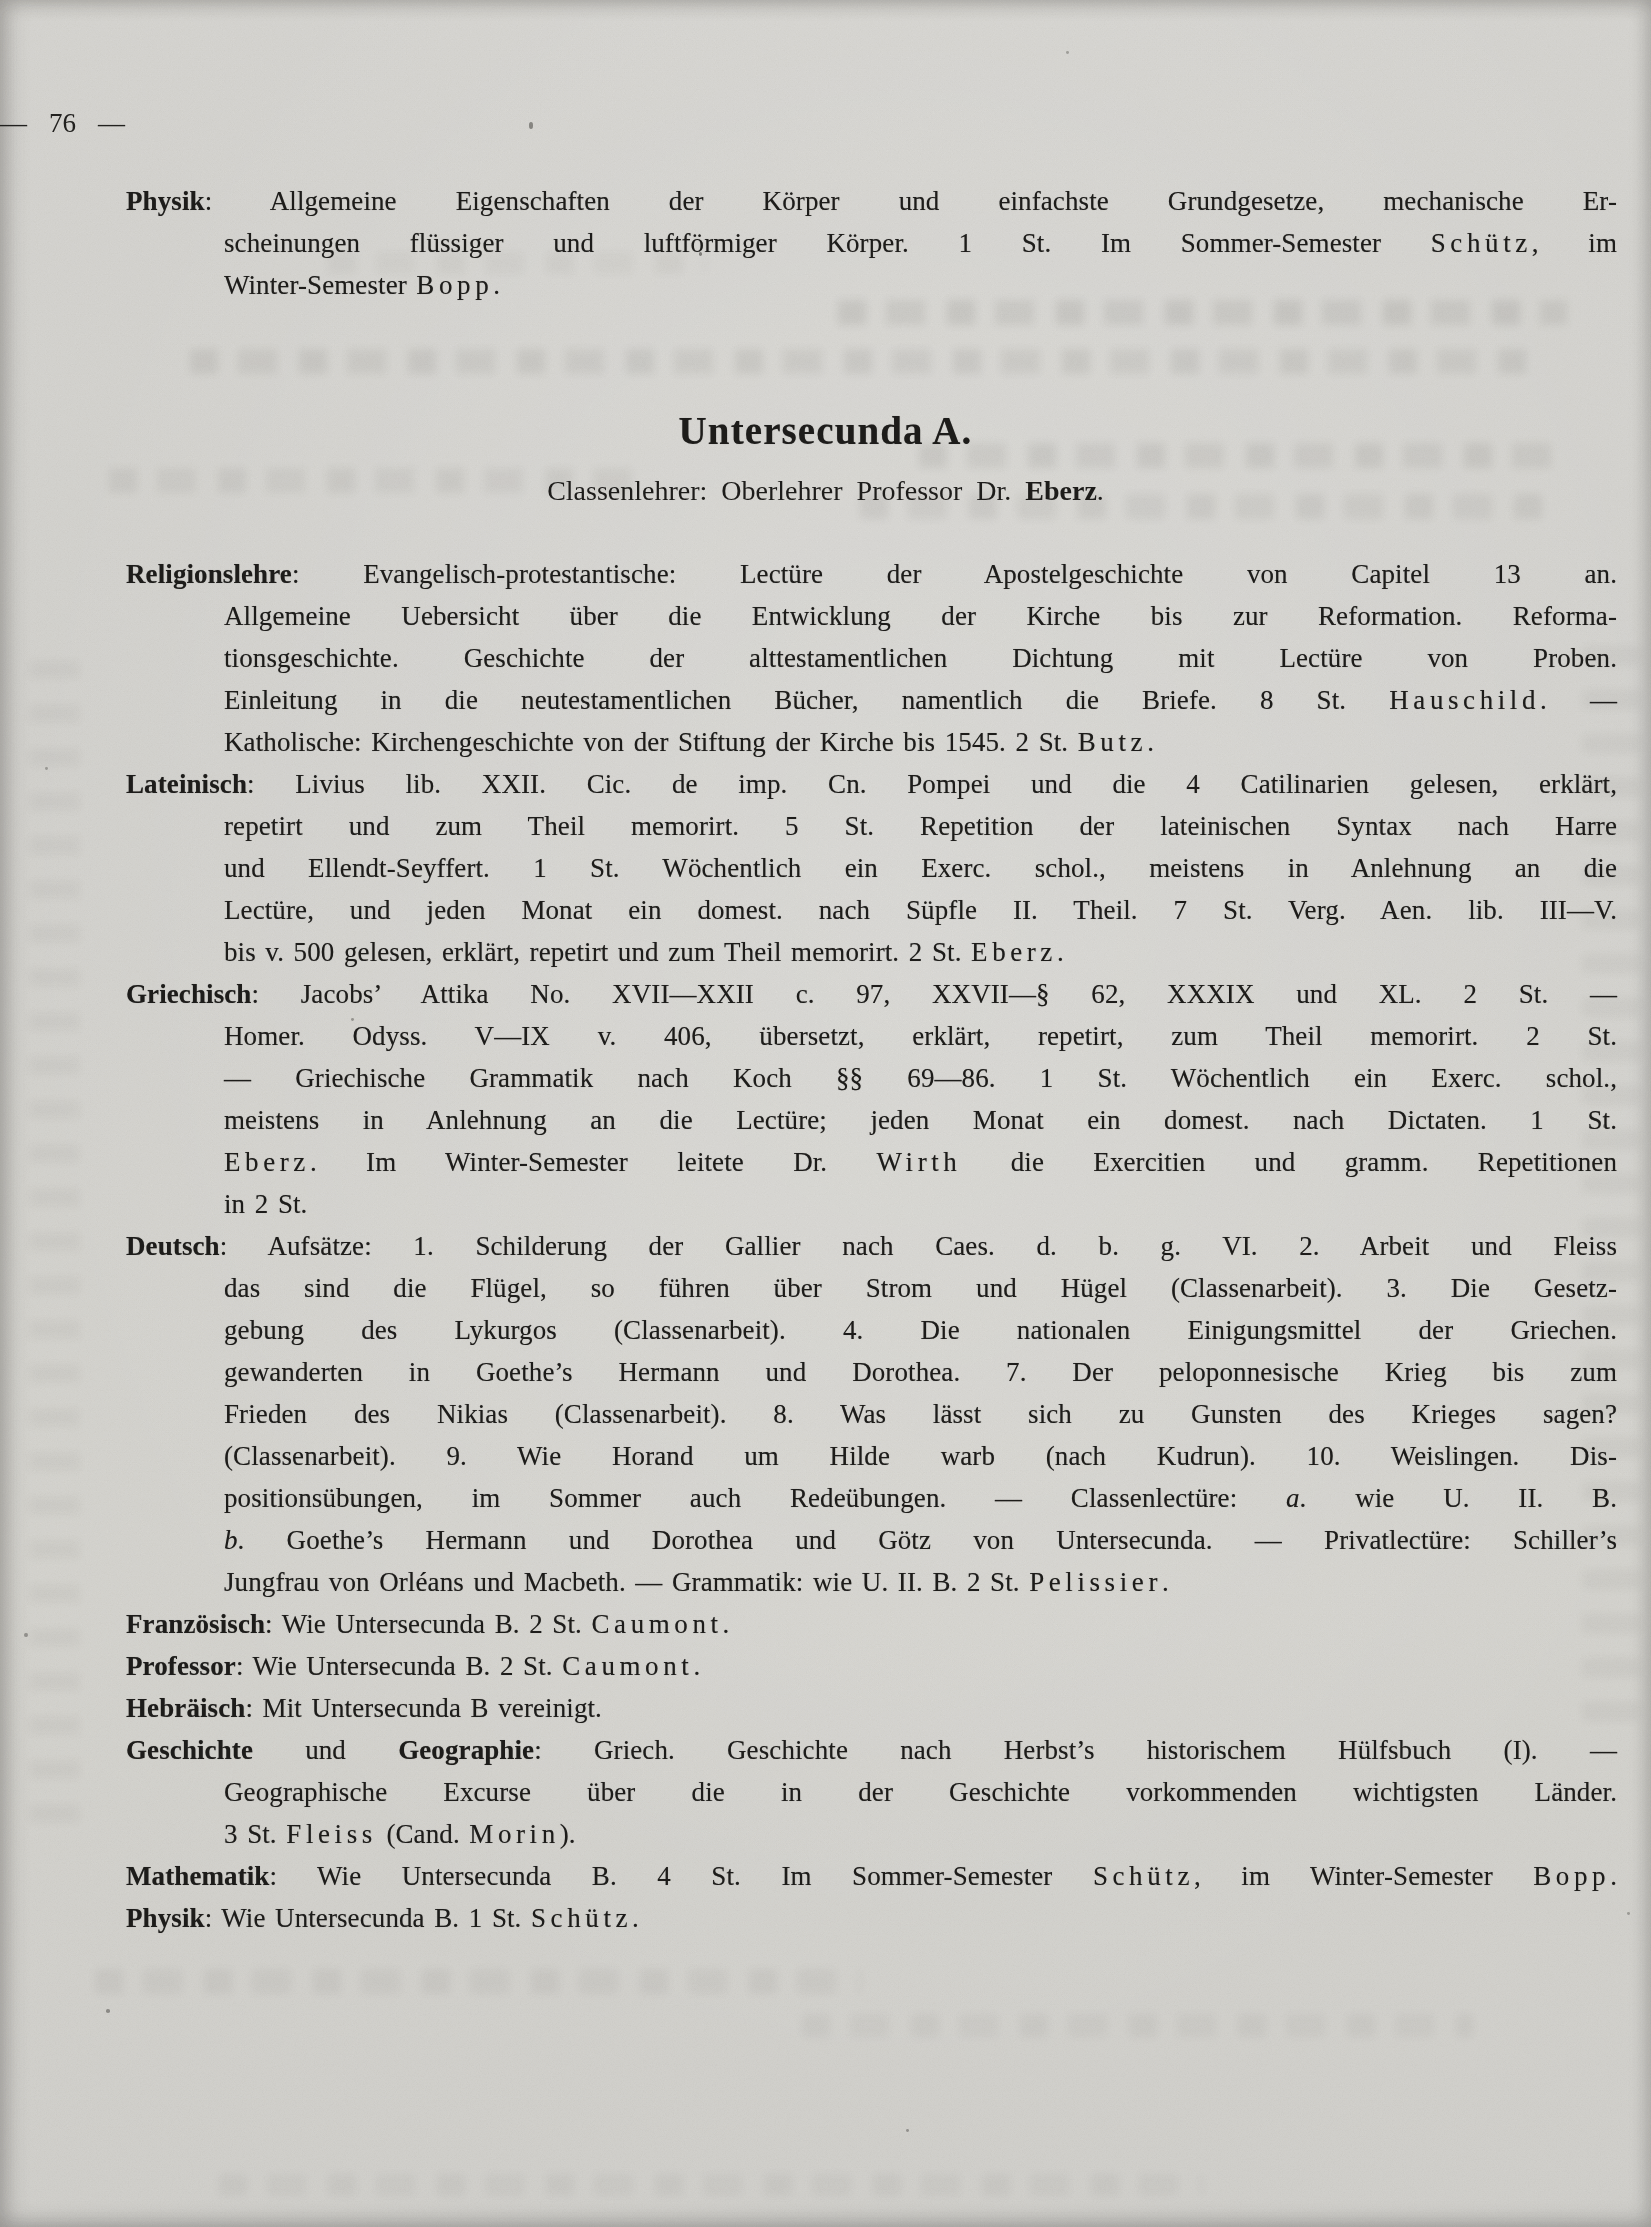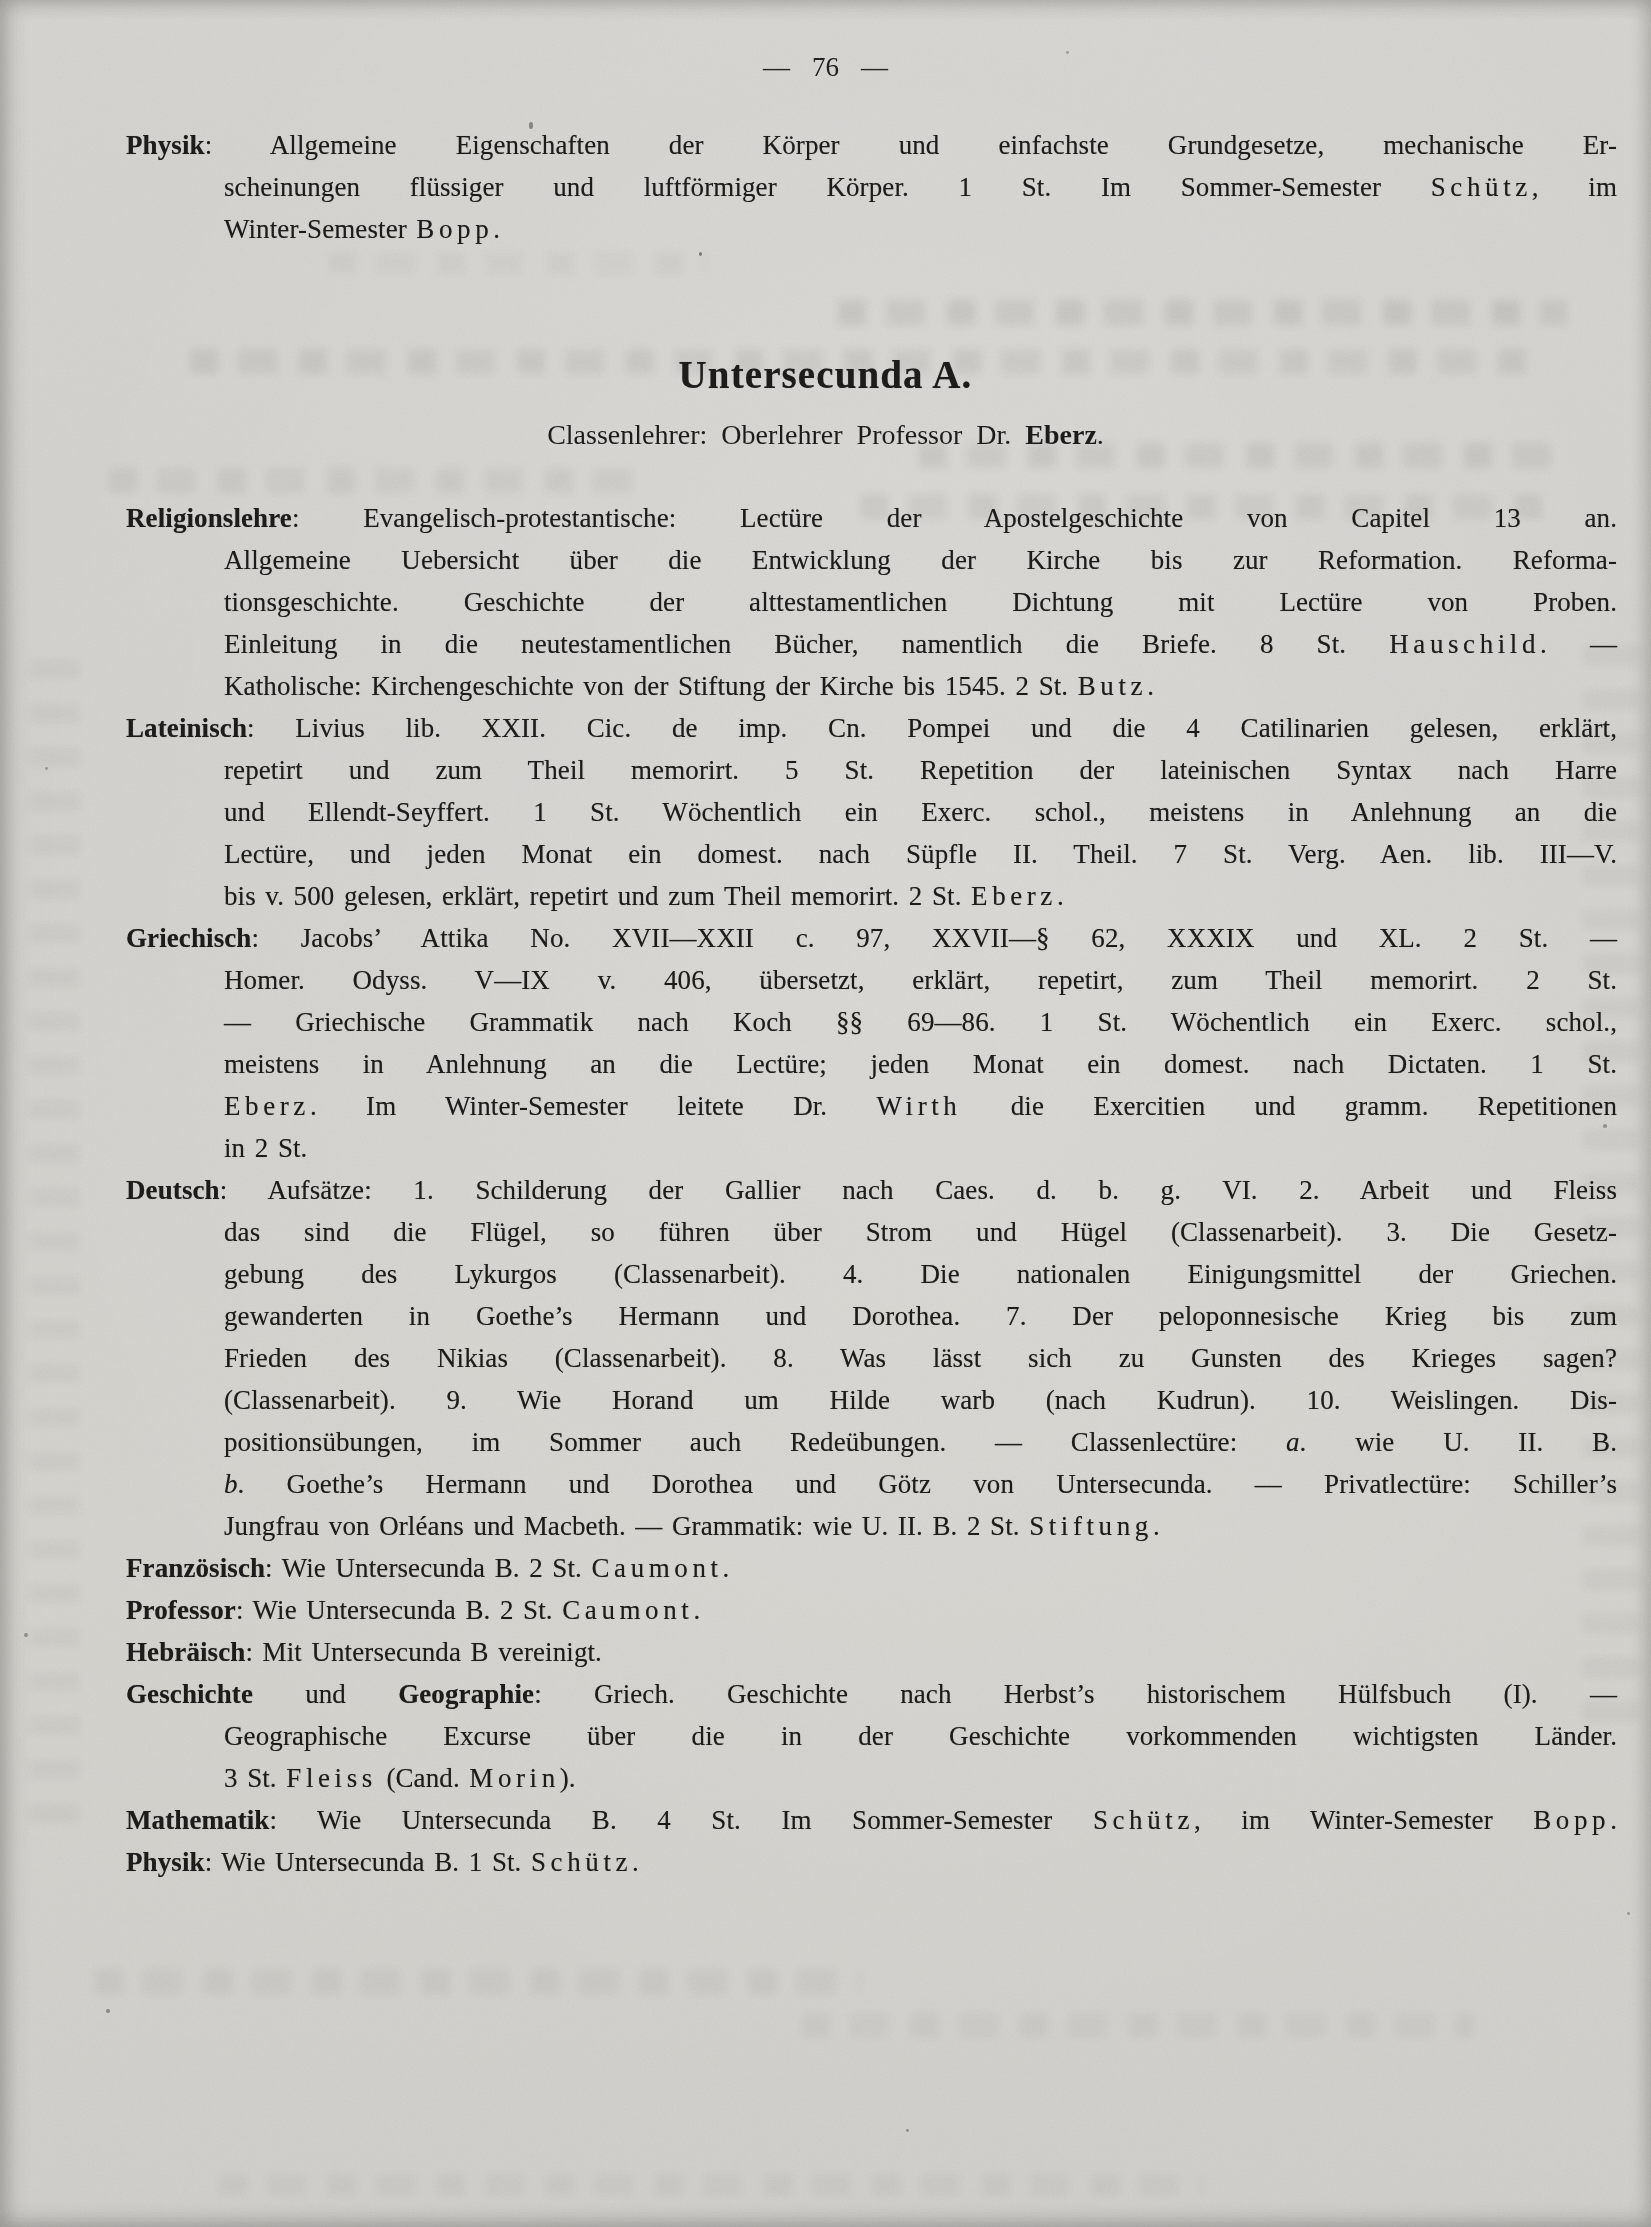--- a/index.html
+++ b/index.html
@@ -12,22 +12,21 @@
       linear-gradient(180deg,#d8d7d3 0%,#d5d4d0 35%,#d7d6d1 70%,#d3d2ce 100%);
     box-shadow:inset 10.2px 0 20.4px rgba(60,58,54,.18), inset -7.3px 0 17.5px rgba(60,58,54,.10),
                inset 0 7.3px 17.5px rgba(60,58,54,.08), inset 0 -8.7px 19px rgba(60,58,54,.12);
     overflow:hidden;
     font-family:"Liberation Serif","DejaVu Serif",serif;
     color:#1d1c1a;
   }
   .content{position:relative;z-index:3;}
   
   .pageno{
-    padding-top:52px;
-    text-align:center;
+    padding-top:108px;
     font-size:27px;
     color:#22211f;
   }
   .pageno .num{margin:0 22px;}
   
   .heading{
     margin-top:101px;
     text-align:center;
     font-size:39px;
     font-weight:bold;
@@ -150,21 +149,21 @@
         </div>
         <div class="entry ">
           <div class="line j"><span class="seg-b">Deutsch</span><span class="seg-r">: Aufsätze: 1. Schilderung der Gallier nach Caes. d. b. g. VI. 2. Arbeit und Fleiss</span></div>
           <div class="line indent j"><span class="seg-r">das sind die Flügel, so führen über Strom und Hügel (Classenarbeit). 3. Die Gesetz-</span></div>
           <div class="line indent j"><span class="seg-r">gebung des Lykurgos (Classenarbeit). 4. Die nationalen Einigungsmittel der Griechen.</span></div>
           <div class="line indent j"><span class="seg-r">gewanderten in Goethe’s Hermann und Dorothea. 7. Der peloponnesische Krieg bis zum</span></div>
           <div class="line indent j"><span class="seg-r">Frieden des Nikias (Classenarbeit). 8. Was lässt sich zu Gunsten des Krieges sagen?</span></div>
           <div class="line indent j"><span class="seg-r">(Classenarbeit). 9. Wie Horand um Hilde warb (nach Kudrun). 10. Weislingen. Dis-</span></div>
           <div class="line indent j"><span class="seg-r">positionsübungen, im Sommer auch Redeübungen. — Classenlectüre: </span><span class="seg-i">a</span><span class="seg-r">. wie U. II. B.</span></div>
           <div class="line indent j"><span class="seg-i">b</span><span class="seg-r">. Goethe’s Hermann und Dorothea und Götz von Untersecunda. — Privatlectüre: Schiller’s</span></div>
-          <div class="line indent"><span class="seg-r">Jungfrau von Orléans und Macbeth. — Grammatik: wie U. II. B. 2 St. </span><span class="seg-s">Stiftung</span><span class="seg-r">.</span></div>
+          <div class="line indent"><span class="seg-r">Jungfrau von Orléans und Macbeth. — Grammatik: wie U. II. B. 2 St. </span><span class="seg-s">Pelissier</span><span class="seg-r">.</span></div>
         </div>
         <div class="entry ">
           <div class="line"><span class="seg-b">Französisch</span><span class="seg-r">: Wie Untersecunda B. 2 St. </span><span class="seg-s">Caumont</span><span class="seg-r">.</span></div>
         </div>
         <div class="entry ">
           <div class="line"><span class="seg-b">Professor</span><span class="seg-r">: Wie Untersecunda B. 2 St. </span><span class="seg-s">Caumont</span><span class="seg-r">.</span></div>
         </div>
         <div class="entry ">
           <div class="line"><span class="seg-b">Hebräisch</span><span class="seg-r">: Mit Untersecunda B vereinigt.</span></div>
         </div>

